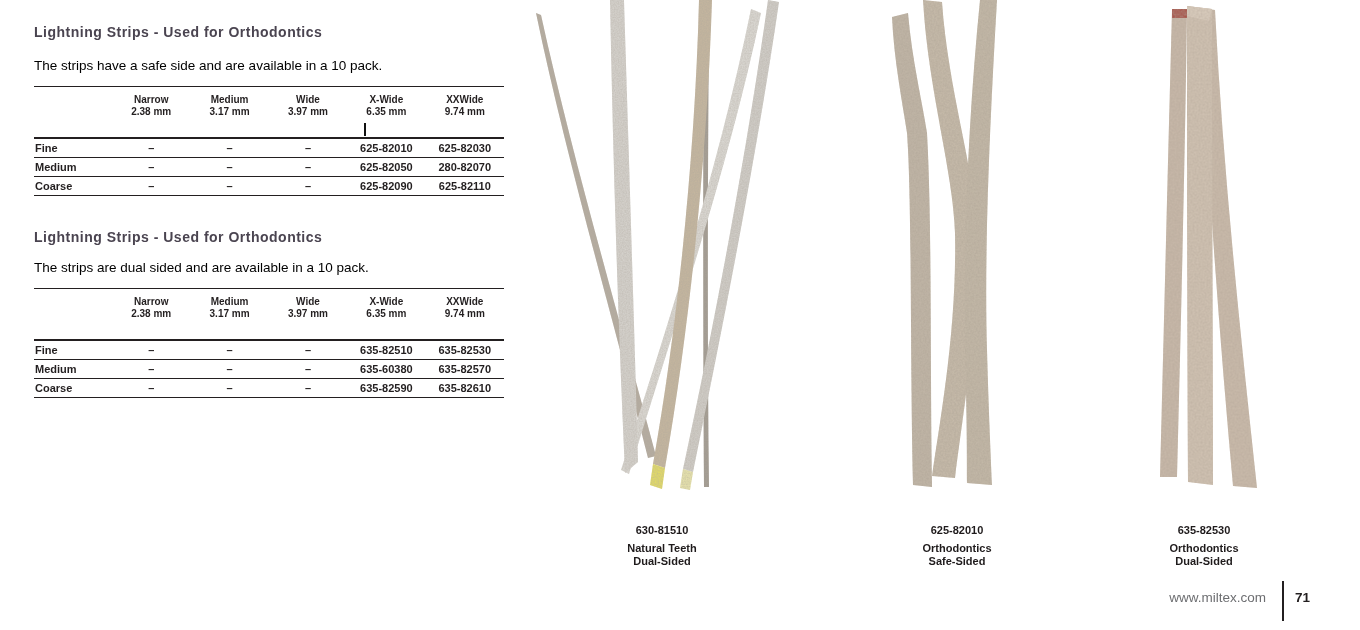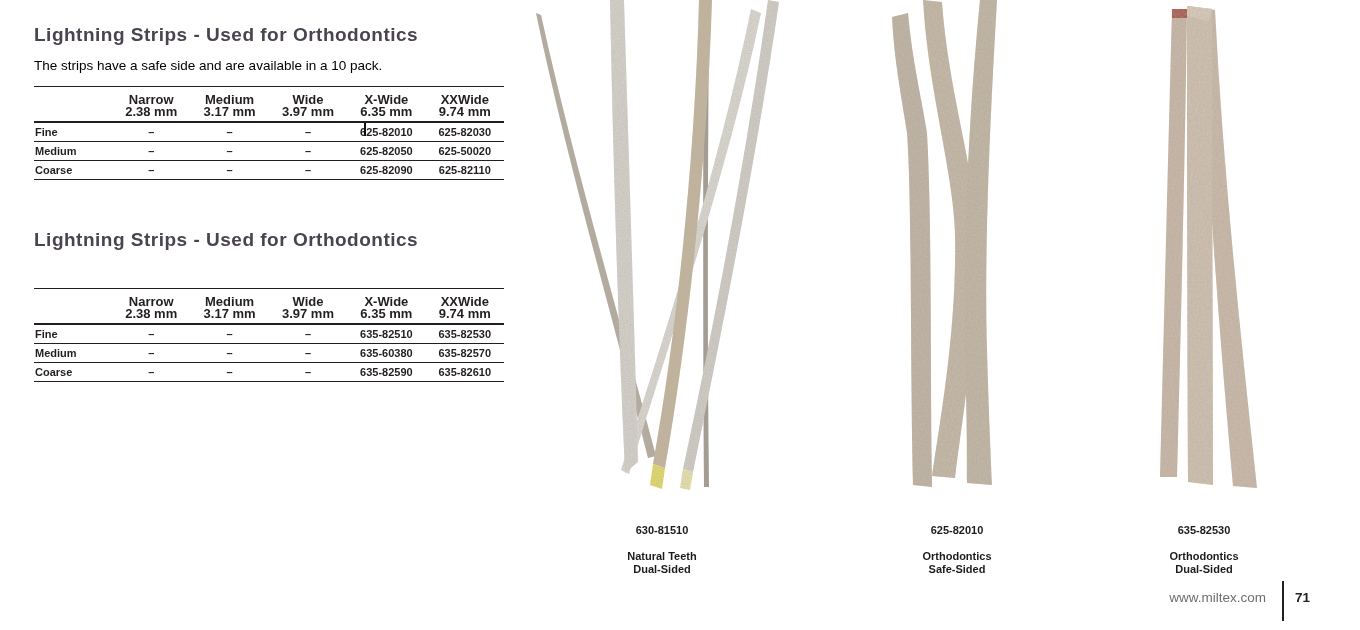--- a/index.html
+++ b/index.html
@@ -1,38 +1,38 @@
 <!DOCTYPE html>
 <html><head>
 <meta charset="utf-8">
 <style>
   html,body{margin:0;padding:0;background:#fff;}
   .page{position:relative;width:1360px;height:630px;background:#ffffff;overflow:hidden;
         font-family:"Liberation Sans", sans-serif;color:#231f20;}
 
-  .section-heading{position:absolute;left:34px;font-size:19px;font-weight:bold;
+  .section-heading{position:absolute;left:34px;font-size:14px;font-weight:bold;
         letter-spacing:.5px;color:#4a4450;white-space:nowrap;}
   .section-subtitle{position:absolute;left:34px;font-size:13.5px;color:#000000;white-space:nowrap;}
 
   .tbl{position:absolute;left:34px;width:470px;}
   .tbl table{width:100%;border-collapse:collapse;border-top:1px solid #231f20;table-layout:fixed;}
   .tbl col.c-label{width:78px;}
-  .tbl th{font-size:13px;font-weight:bold;text-align:center;vertical-align:bottom;
-        padding:7px 0 4px 0;border-bottom:2.5px solid #231f20;line-height:11.5px;color:#231f20;}
+  .tbl th{font-size:10px;font-weight:bold;text-align:center;vertical-align:bottom;
+        padding:7px 0 20px 0;border-bottom:2.5px solid #231f20;line-height:11.5px;color:#231f20;}
   .tbl td{font-size:11px;font-weight:bold;text-align:center;height:16px;
         border-bottom:1.5px solid #231f20;color:#231f20;margin-left:42px;}
   .tbl .lbl{text-align:left;}
 
   .caret{position:absolute;width:1.5px;height:13px;background:#111;}
 
   .strip-img{position:absolute;}
 
   .caption{position:absolute;width:160px;text-align:center;font-size:11px;font-weight:bold;
         color:#1f1b1c;line-height:13px;}
-  .caption .code{margin-bottom:13px;}
+  .caption .code{margin-bottom:5px;}
 
   .site{position:absolute;font-size:13.5px;color:#6d6e71;white-space:nowrap;}
   .pagenum{position:absolute;font-size:13.5px;font-weight:bold;color:#231f20;text-align:right;}
   .footer-divider{position:absolute;width:1.5px;height:40px;background:#231f20;}
 </style>
 </head>
 <body>
 
 <div class="page">
 
@@ -82,37 +82,38 @@
           <td>–</td>
           <td>625-82010</td>
           <td>625-82030</td>
         </tr>
         <tr>
           <td class="lbl">Medium</td>
           <td>–</td>
           <td>–</td>
           <td>–</td>
           <td>625-82050</td>
-          <td>625-50020</td>
+          <td>280-82070</td>
         </tr>
         <tr>
           <td class="lbl">Coarse</td>
           <td>–</td>
           <td>–</td>
           <td>–</td>
           <td>625-82090</td>
           <td>625-82110</td>
         </tr>
       </tbody>
     </table>
   </div>
 
   <div class="caret" style="left:364px;top:123px;"></div>
 
   <div class="section-heading" style="top:229px;">Lightning Strips - Used for Orthodontics</div>
+  <div class="section-subtitle" style="top:260px;">The strips are dual sided and are available in a 10 pack.</div>
 
   <div class="tbl" style="top:288px;">
     <table>
       <colgroup>
           <col class="c-label">
           <col>
           <col>
           <col>
           <col>
           <col>

